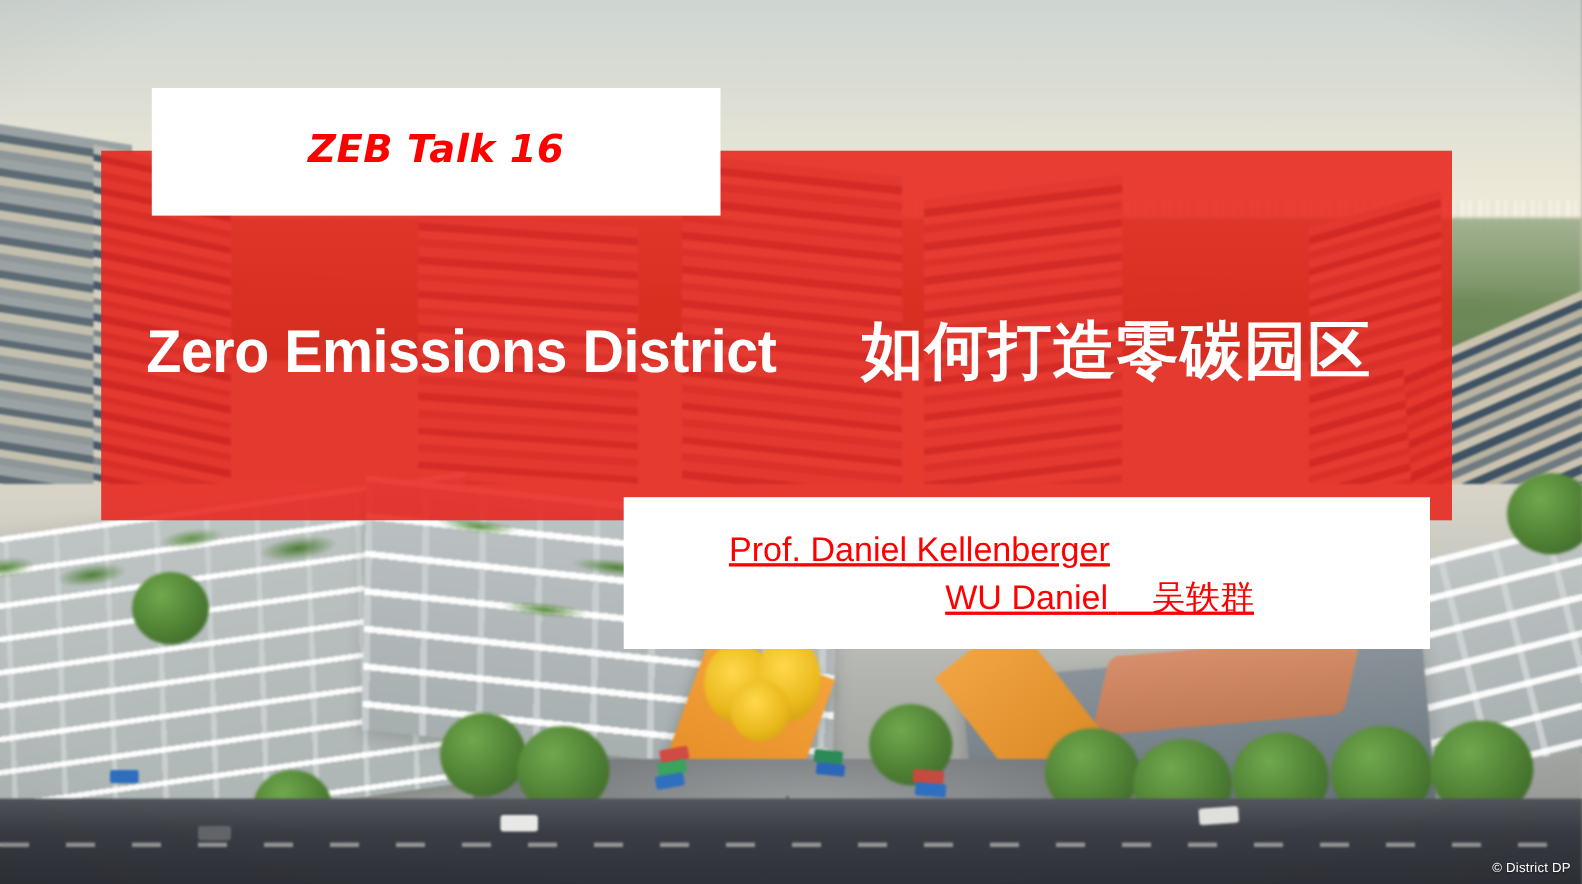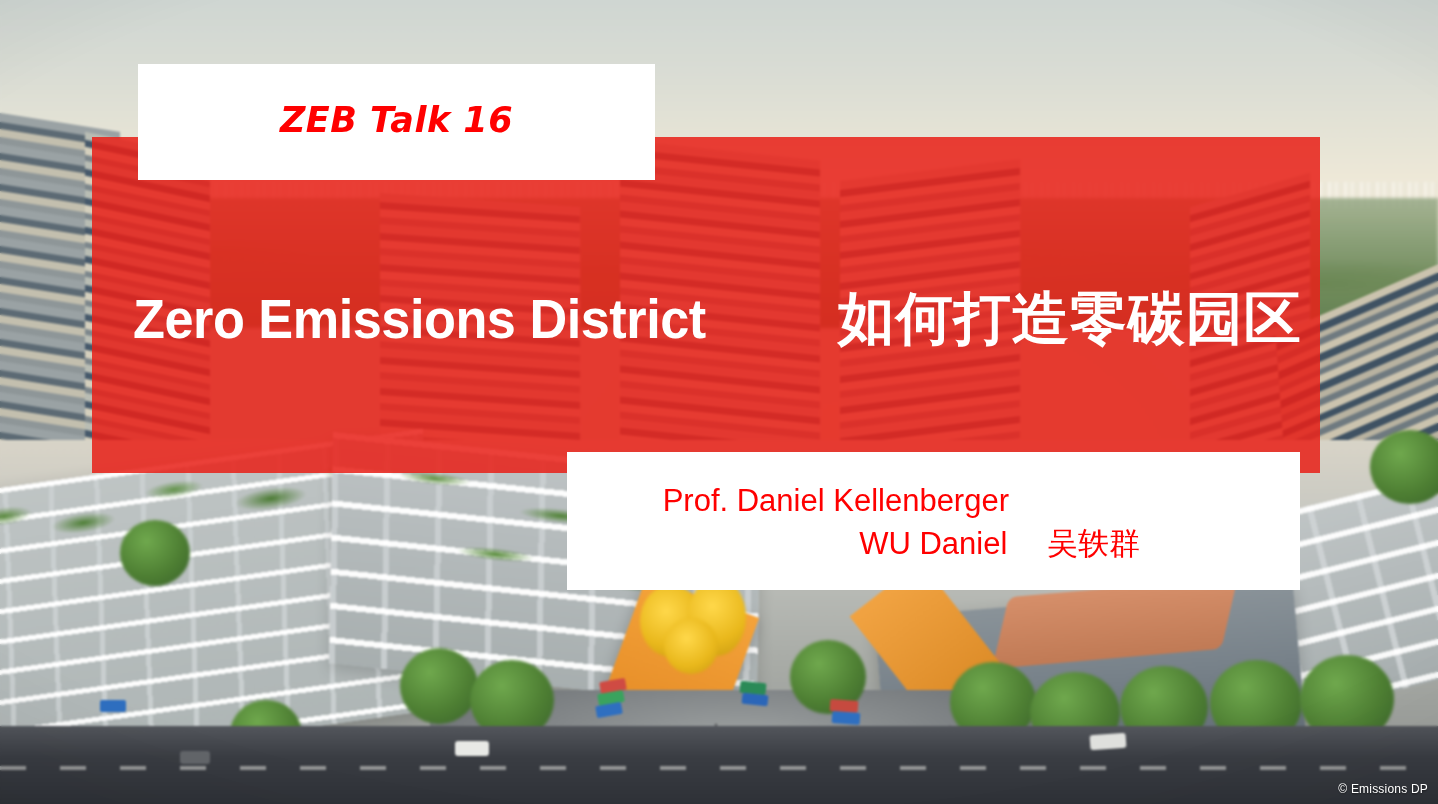--- a/index.html
+++ b/index.html
@@ -364,21 +364,21 @@
     top: 137px;
     width: 1228px;
     height: 336px;
     background: rgba(232, 33, 24, 0.86);
   }
 
   
   .series-box {
     position: absolute;
     left: 138px;
-    top: 64px;
+    top: 80px;
     width: 517px;
     height: 116px;
     background: #ffffff;
     display: flex;
     flex-direction: column;
     align-items: center;
     justify-content: center;
     padding-bottom: 2px;
   }
   .series-en {
@@ -418,21 +418,20 @@
     font-size: 55px;
     font-weight: bold;
     letter-spacing: -0.5px;
     transform: scaleX(0.95);
     transform-origin: left center;
   }
   .title-cn {
     font-family: "DejaVu Sans", sans-serif;
     font-size: 57px;
     font-weight: bold;
-    margin-left: 55px;
     letter-spacing: 1px;
   }
 
   
   .speaker-box {
     position: absolute;
     left: 567px;
     top: 452px;
     width: 733px;
     height: 138px;
@@ -443,20 +442,21 @@
     justify-content: center;
     padding-right: 8px;
     padding-top: 2px;
   }
   .spk-line {
     font-family: "Liberation Sans", sans-serif;
     color: #FF0000;
     font-size: 31px;
     line-height: 1.40;
     white-space: nowrap;
+    text-decoration: underline;
   }
   .spk-line-1 { padding-right: 283px; }
   .spk-line-2 { padding-right: 152px; }
   .spk-line-3 { padding-right: 4px; }
   .spk-cjk { font-family: "DejaVu Sans", sans-serif; }
 
   
   .copyright {
     position: absolute;
     right: 10px;
@@ -548,15 +548,15 @@
   </div>
 
   <div class="speaker-box">
     <div class="spk-line spk-line-1">Prof. Daniel Kellenberger</div>
     <div class="spk-line spk-line-2">
       <span>WU Daniel</span>
       <span class="spk-cjk">  吴轶群</span>
     </div>
   </div>
 
-  <div class="copyright">© Emissions DP</div>
+  <div class="copyright">© District DP</div>
 
 </div>
 
 </body></html>

